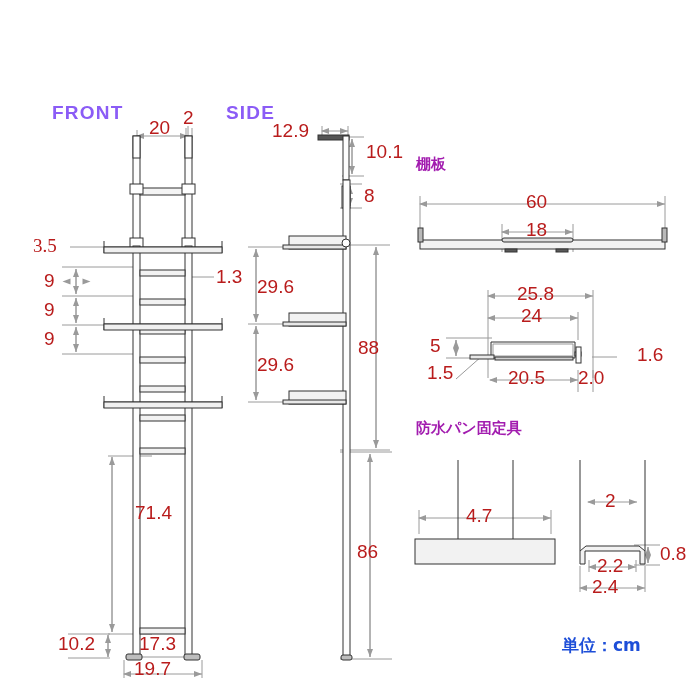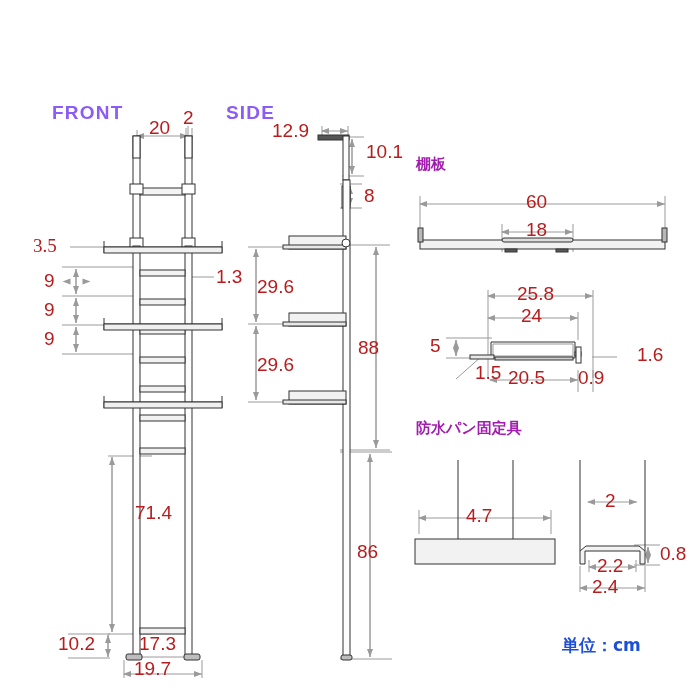--- a/index.html
+++ b/index.html
@@ -273,23 +273,23 @@
 <div class="t dim" style="left:257px;top:277px;">29.6</div>
 <div class="t dim" style="left:257px;top:355px;">29.6</div>
 <div class="t dim" style="left:358px;top:338px;">88</div>
 <div class="t dim" style="left:357px;top:542px;">86</div>
 
 <div class="t dim" style="left:526px;top:192px;">60</div>
 <div class="t dim" style="left:526px;top:220px;">18</div>
 <div class="t dim" style="left:517px;top:284px;">25.8</div>
 <div class="t dim" style="left:521px;top:306px;">24</div>
 <div class="t dim" style="left:430px;top:336px;">5</div>
-<div class="t dim" style="left:427px;top:363px;margin-left:48px;">1.5</div>
+<div class="t dim" style="left:427px;top:363px;">1.5</div>
 <div class="t dim" style="left:508px;top:368px;">20.5</div>
-<div class="t dim" style="left:578px;top:368px;">0.9</div>
+<div class="t dim" style="left:578px;top:368px;">2.0</div>
 <div class="t dim" style="left:637px;top:345px;">1.6</div>
 
 <div class="t dim" style="left:466px;top:506px;">4.7</div>
 <div class="t dim" style="left:605px;top:491px;">2</div>
 <div class="t dim" style="left:597px;top:556px;">2.2</div>
 <div class="t dim" style="left:592px;top:577px;">2.4</div>
 <div class="t dim" style="left:660px;top:544px;">0.8</div>
 
 <div class="t unit" style="left:562px;top:637px;">単位：cm</div>
 

